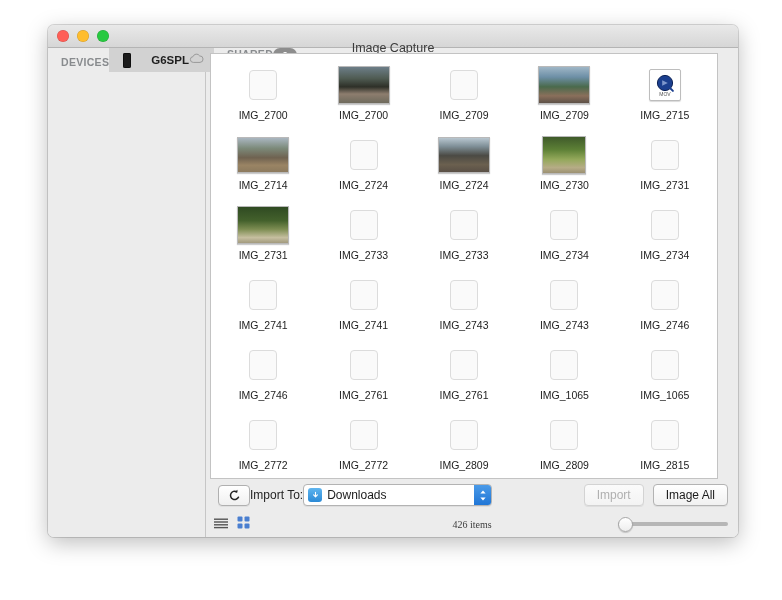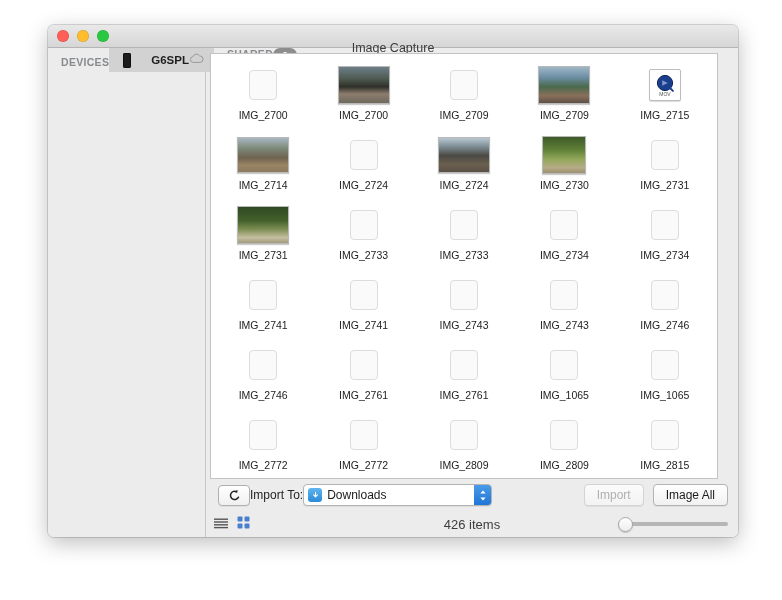--- a/index.html
+++ b/index.html
@@ -322,23 +322,24 @@
     align-items: center;
     padding: 0 10px 0 8px;
     background: #ececec;
     position: relative;
   }
   .view-toggles { display: flex; align-items: center; gap: 9px; }
   .status-text {
     position: absolute;
     left: 0; right: 0;
     text-align: center;
-    font-size: 13px;
+    font-size: 10px;
     color: #3d3d3d;
     pointer-events: none;
+    font-family: Liberation Serif, serif;
   }
   #zoom-slider {
     margin-left: auto;
     width: 110px;
     height: 14px;
     position: relative;
     display: flex;
     align-items: center;
   }
   #zoom-slider .track {

